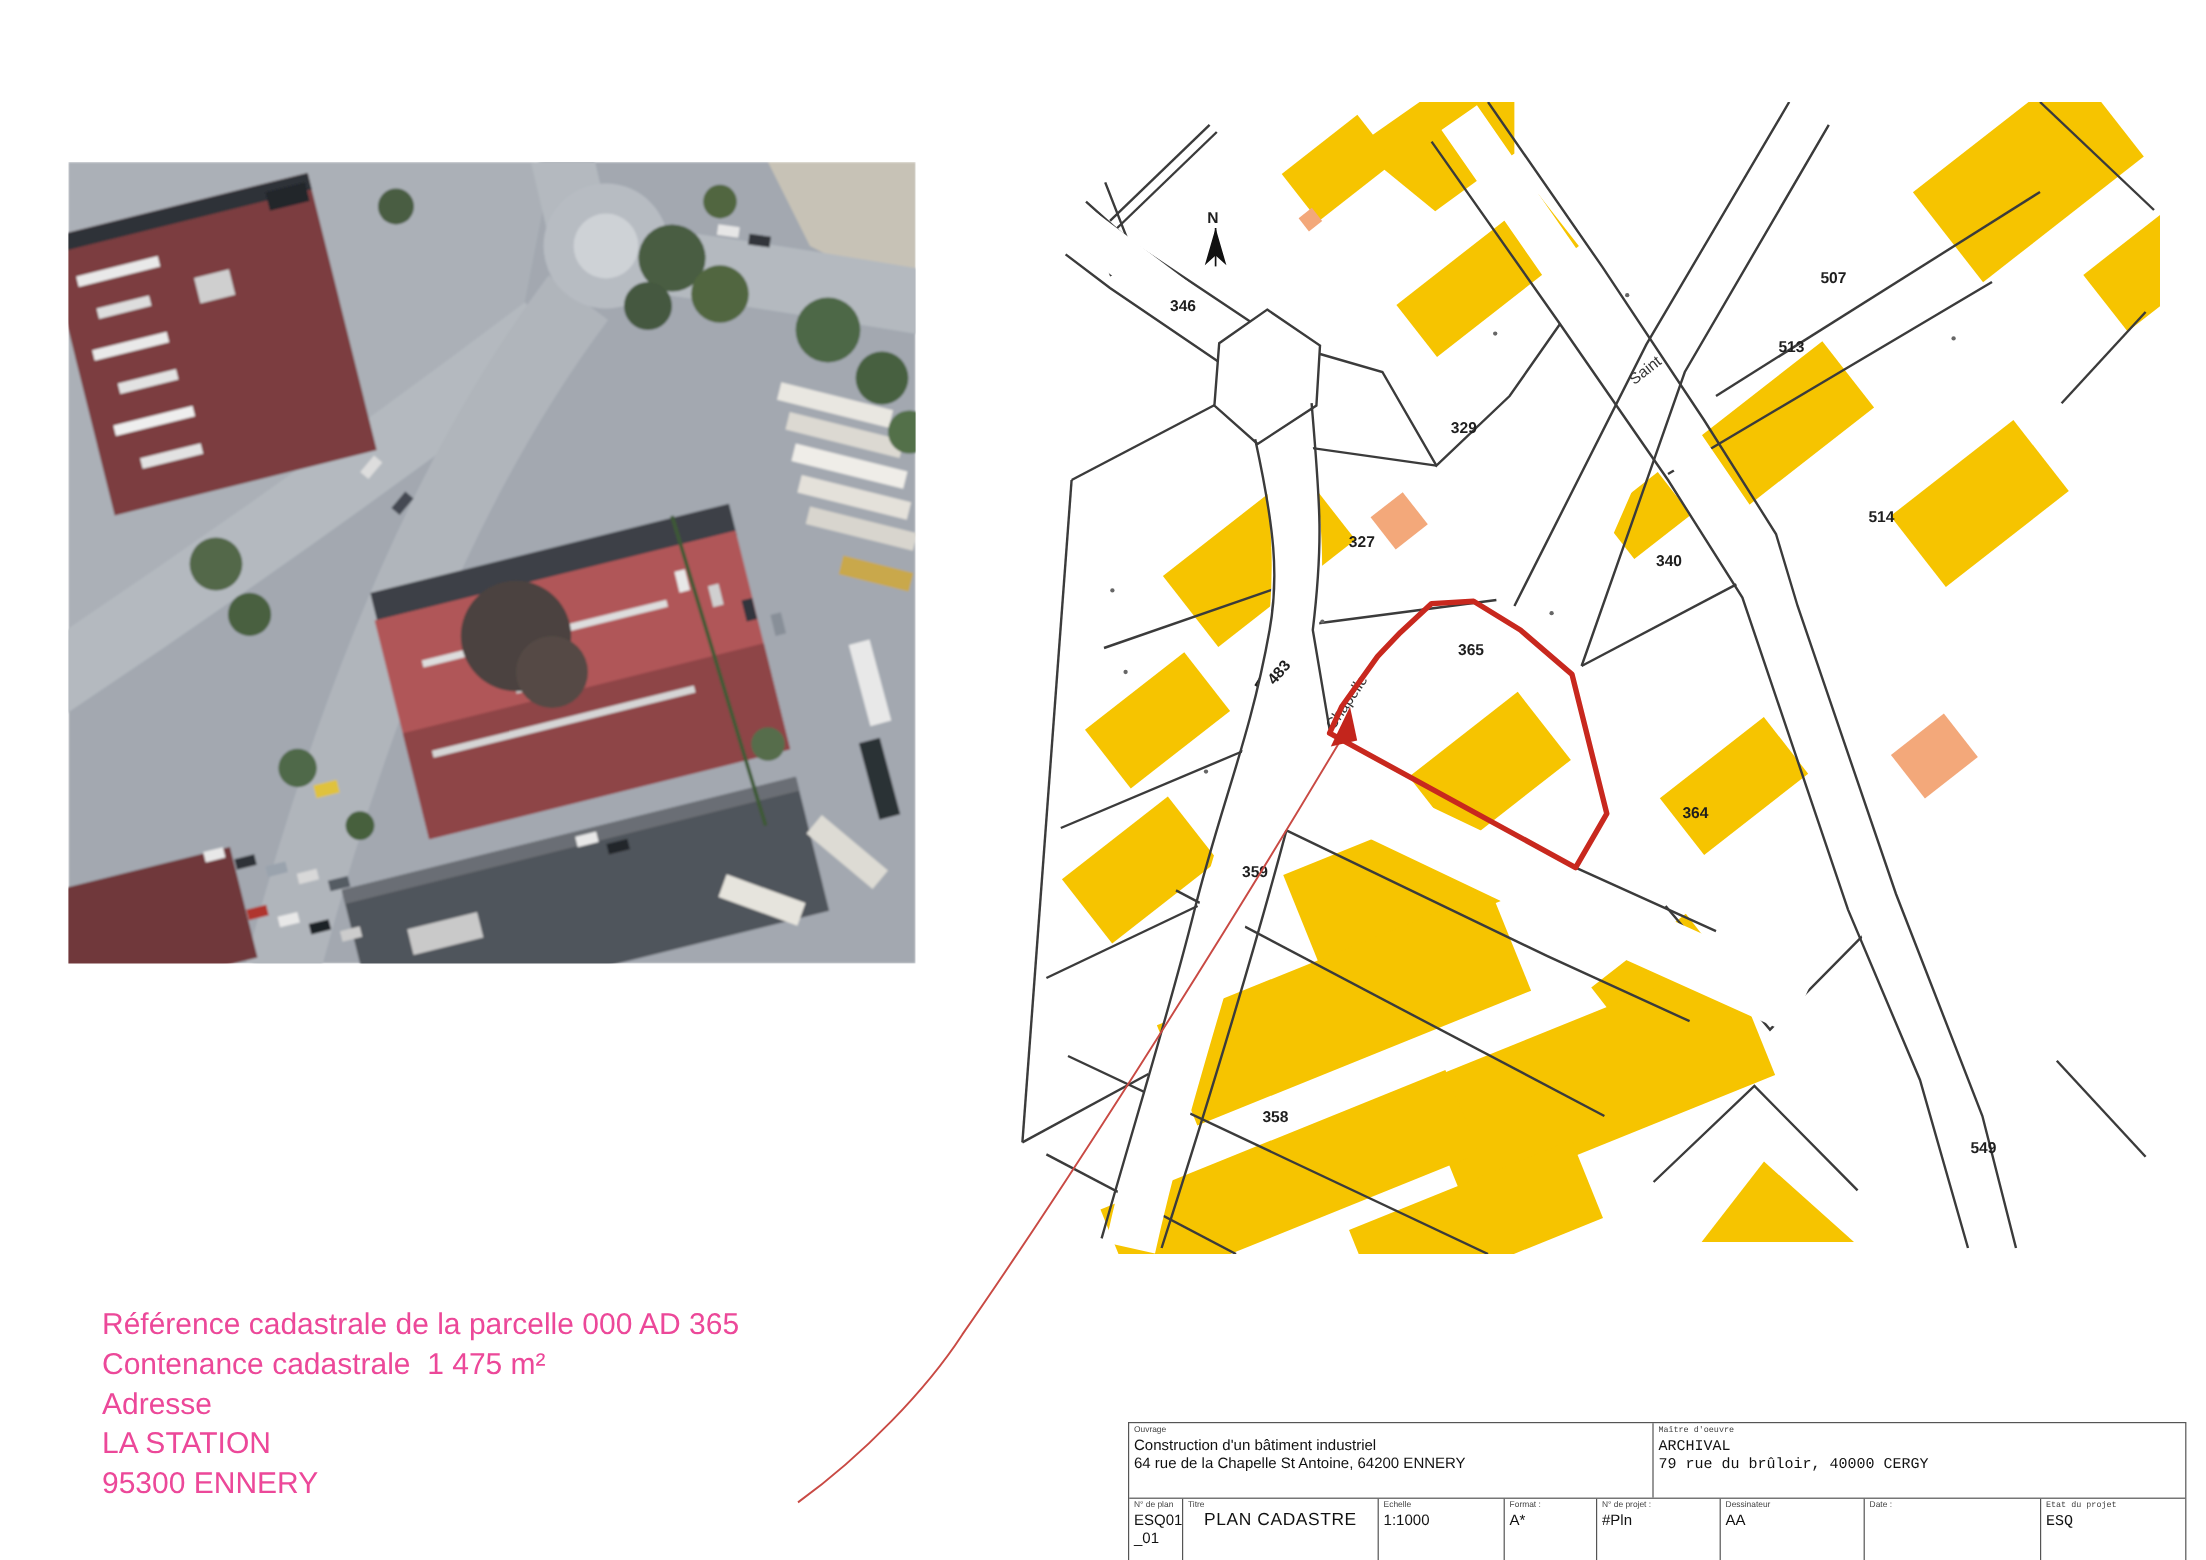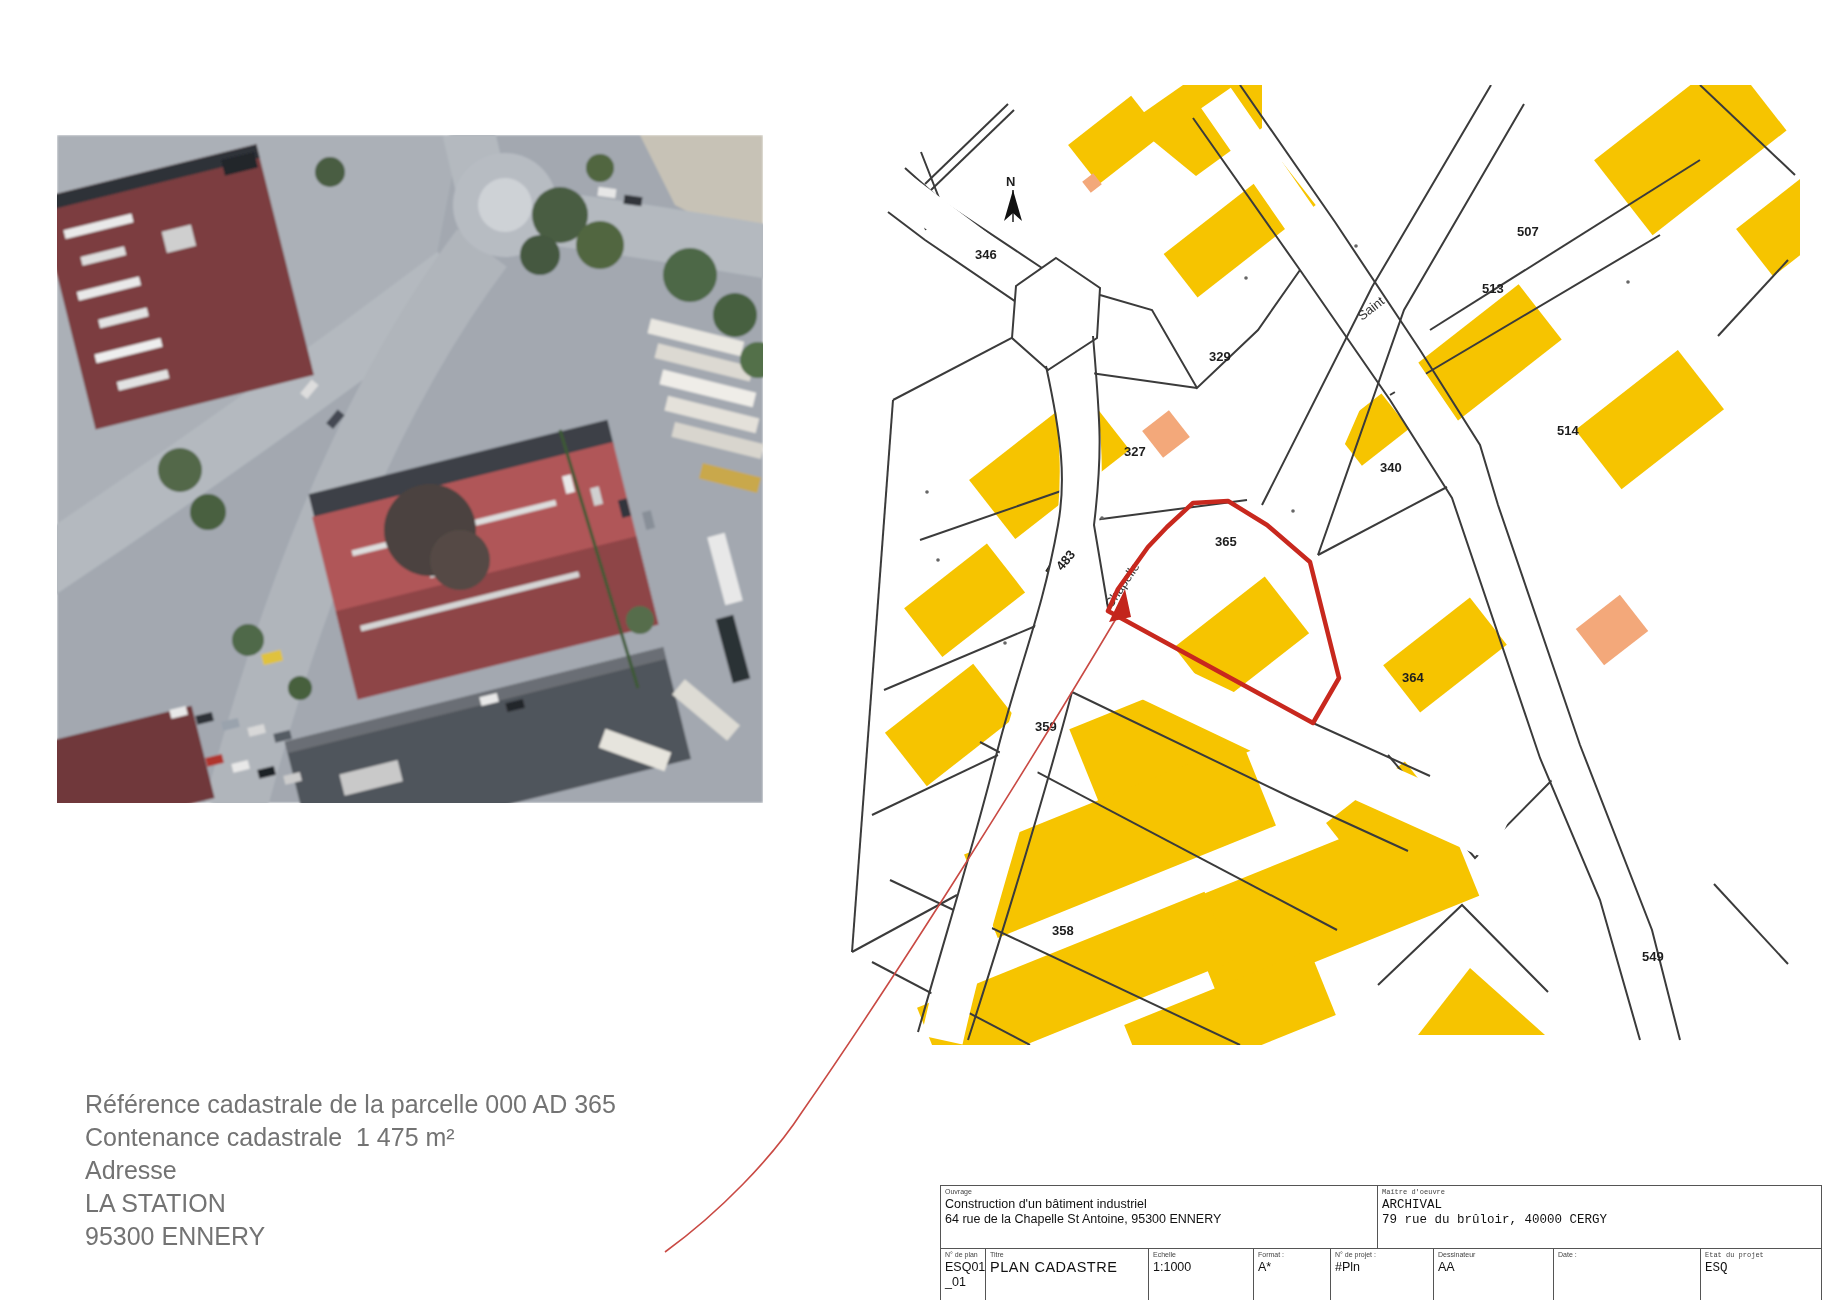--- a/index.html
+++ b/index.html
@@ -1,32 +1,32 @@
 <!DOCTYPE html>
 <html><head>
 <meta charset="utf-8">
 <style>
   html,body{margin:0;padding:0;background:#ffffff;}
   body{width:1838px;height:1300px;position:relative;overflow:hidden;
        font-family:"Liberation Sans",sans-serif;}
   svg{position:absolute;left:0;top:0;}
   .maplabel{font-family:"Liberation Sans",sans-serif;font-size:13px;font-weight:bold;fill:#1e1e1e;}
   .streetlabel{font-family:"Liberation Sans",sans-serif;font-size:13px;fill:#333;}
-  #red-note{position:absolute;left:85px;top:1088px;color:#737373;
+  #red-note{position:absolute;left:85px;top:1088px;color:#ec4899;
             font-size:25px;line-height:33px;white-space:pre;}
   
   #title-block{position:absolute;left:940px;top:1185px;width:880px;
                border:1px solid #555;background:#fff;color:#111;}
   #title-block .row{display:flex;border-bottom:1px solid #555;}
   #title-block .cell{border-right:1px solid #555;box-sizing:border-box;
                      padding:2px 4px;position:relative;overflow:hidden;}
   #title-block .cell:last-child{border-right:none;font-family:Liberation Mono, monospace;}
   #title-block .lbl{display:block;font-size:7px;color:#444;margin-bottom:2px;}
   #title-block .val{display:block;font-size:12.5px;color:#111;line-height:15px;}
-  #title-block .big{font-size:14.5px;letter-spacing:.5px;}
+  #title-block .big{font-size:14.5px;letter-spacing:.5px;text-align:center;}
   #title-block .r1{height:62px;}
   #title-block .r2{height:70px;}
   #title-block .footer{height:22px;display:flex;align-items:center;
                        padding:0 6px;font-size:6px;color:#555;}
 </style>
 </head>
 <body>
 
 <svg width="1838" height="1300" viewBox="0 0 1838 1300">
   <defs>
@@ -275,21 +275,21 @@
 <span>Contenance cadastrale  1 475 m²</span>
 <span>Adresse</span>
 <span>LA STATION</span>
 <span>95300 ENNERY</span></div>
 
 <div id="title-block">
   <div class="row r1">
     <div class="cell" style="width:437px">
       <span class="lbl">Ouvrage</span>
       <span class="val">Construction d'un bâtiment industriel</span>
-      <span class="val">64 rue de la Chapelle St Antoine, 95300 ENNERY</span>
+      <span class="val">64 rue de la Chapelle St Antoine, 64200 ENNERY</span>
     </div>
     <div class="cell" style="width:267px">
       <span class="lbl">Maître d'oeuvre</span>
       <span class="val">ARCHIVAL</span>
       <span class="val">79 rue du brûloir, 40000 CERGY</span>
     </div>
   </div>
   <div class="row r2">
     <div class="cell" style="width:45px">
       <span class="lbl">N° de plan</span>

